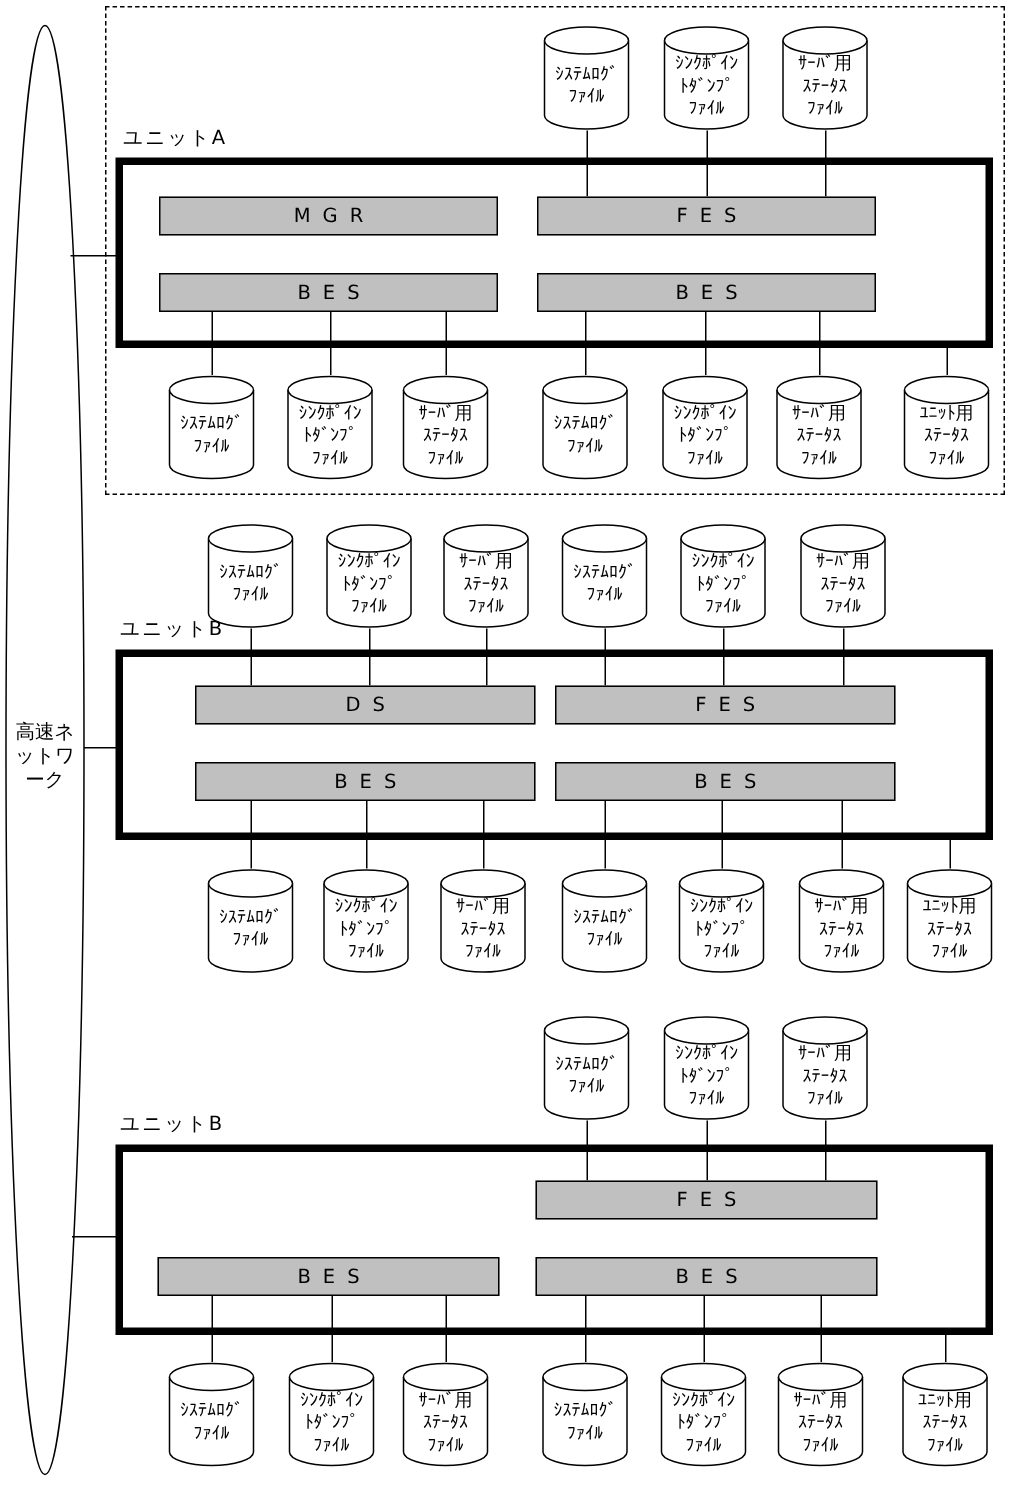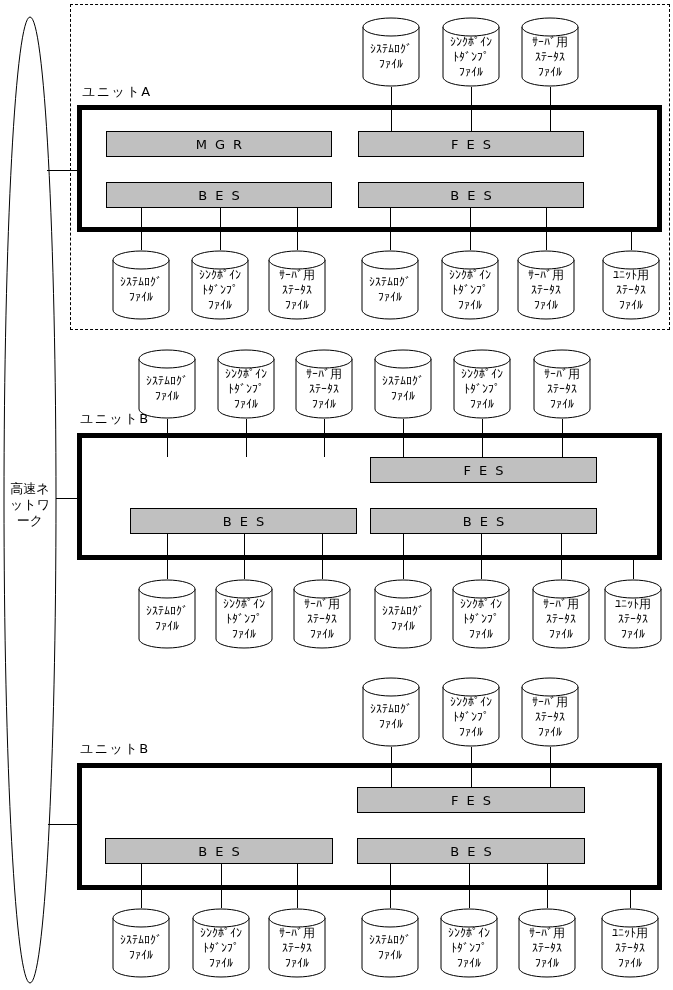--- a/index.html
+++ b/index.html
@@ -55,20 +55,23 @@
       <span class="server-label">FES</span>
     </div>
     <div class="server-box" style="left: 106px; top: 182px; width: 226px; height: 26px;">
       <span class="server-label">BES</span>
     </div>
     <div class="server-box" style="left: 358px; top: 182px; width: 226px; height: 26px;">
       <span class="server-label">BES</span>
     </div>
     <div class="unit-label" style="left: 80px; top: 410px;">ユニットB</div>
     <div class="unit-box" style="left: 77px; top: 433px; width: 585px; height: 127px;"></div>
+    <div class="server-box" style="left: 130px; top: 457px; width: 227px; height: 26px;">
+      <span class="server-label">DS</span>
+    </div>
     <div class="server-box" style="left: 370px; top: 457px; width: 227px; height: 26px;">
       <span class="server-label">FES</span>
     </div>
     <div class="server-box" style="left: 130px; top: 508px; width: 227px; height: 26px;">
       <span class="server-label">BES</span>
     </div>
     <div class="server-box" style="left: 370px; top: 508px; width: 227px; height: 26px;">
       <span class="server-label">BES</span>
     </div>
     <div class="unit-label" style="left: 80px; top: 740px;">ユニットB</div>

